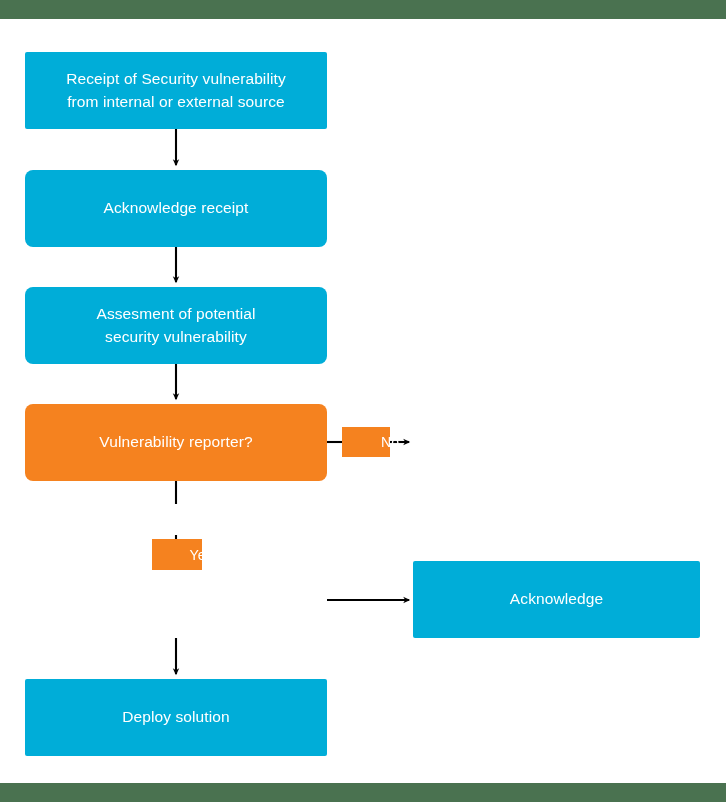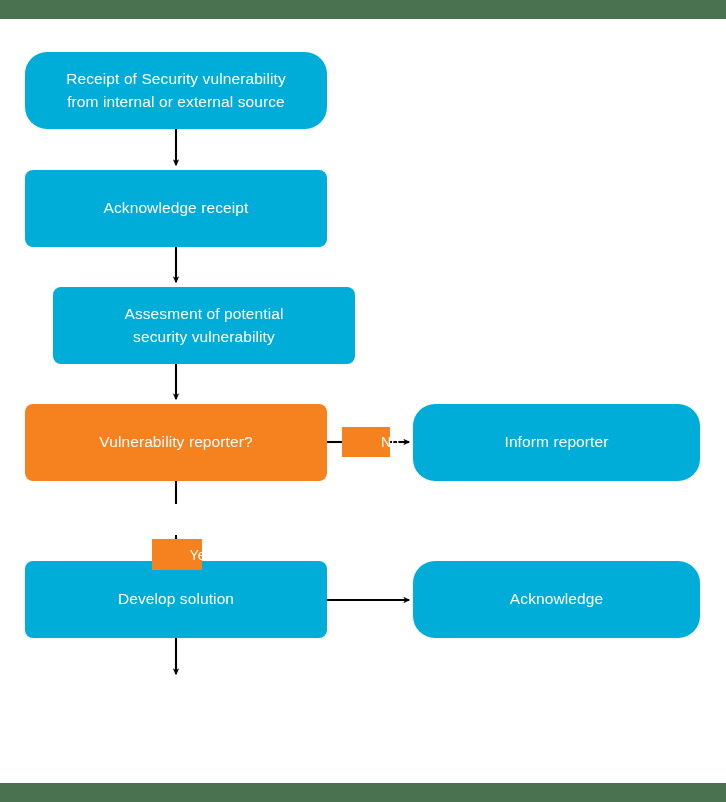--- a/index.html
+++ b/index.html
@@ -40,30 +40,30 @@
     font-size: 15.5px;
     font-weight: 400;
     line-height: 1.45;
     letter-spacing: 0.1px;
     box-sizing: border-box;
     padding: 4px 14px;
     white-space: pre-line;
   }
   .node.blue   { background: #00add8; }
   .node.orange { background: #f5821f; }
-  .node.round  { border-radius: 22px; }
+  .node.round  { border-radius: 2px; }
   .node.sharp  { border-radius: 8px; }
 
   
   .col-left  { left: 25px;  width: 302px; }
   .col-right { left: 413px; width: 287px; }
 
   .n-receipt     { top: 52px;  height: 77px; }
   .n-acknowledge { top: 170px; height: 77px; }
-  .n-assessment  { top: 287px; height: 77px; margin-left: 28px; }
+  .n-assessment  { top: 287px; height: 77px; }
   .n-confirmed   { top: 404px; height: 77px; }
   .n-develop     { top: 561px; height: 77px; }
   .n-deploy      { top: 679px; height: 77px; }
   .n-inform      { top: 404px; height: 77px; }
   .n-communicate { top: 561px; height: 77px; }
 
   
   .edge-label {
     position: absolute;
     background: #f5821f;
@@ -125,24 +125,23 @@
   <div class="node blue round col-left n-receipt">Receipt of Security vulnerability
 from internal or external source</div>
 
   <div class="node blue sharp col-left n-acknowledge">Acknowledge receipt</div>
 
   <div class="node blue sharp col-left n-assessment">Assesment of potential
 security vulnerability</div>
 
   <div class="node orange sharp col-left n-confirmed">Vulnerability reporter?</div>
 
-  <div class="node blue sharp col-left n-develop">Develop solution</div>
 
+  <div class="node blue round col-left n-deploy">Deploy solution</div>
 
-  <div class="node blue round col-right n-inform">Inform reporter</div>
 
   <div class="node blue round col-right n-communicate">Acknowledge</div>
 
   <div class="edge-label lbl-no">No</div>
 
   <div class="edge-label lbl-yes">Yes</div>
 
   <div class="band bottom"></div>
 
 </div>

